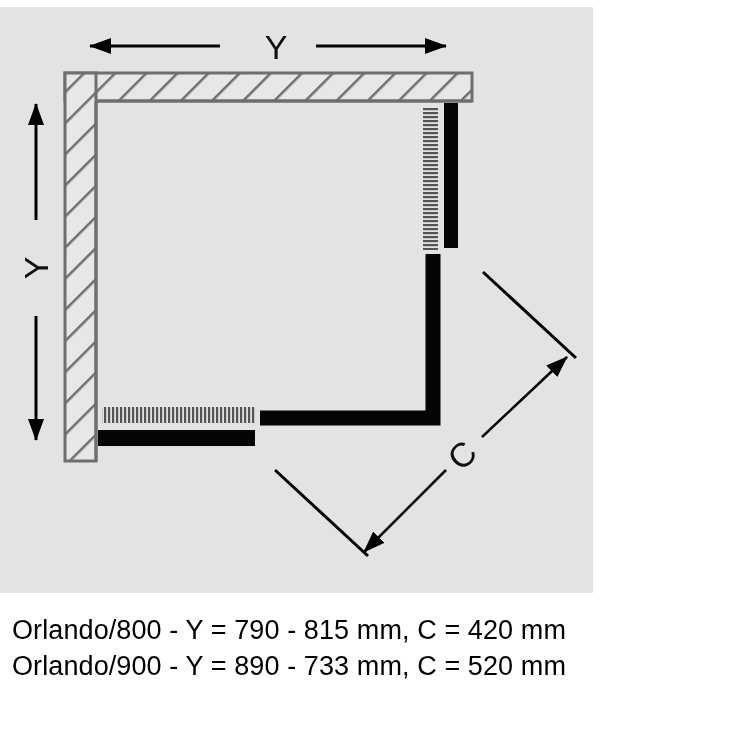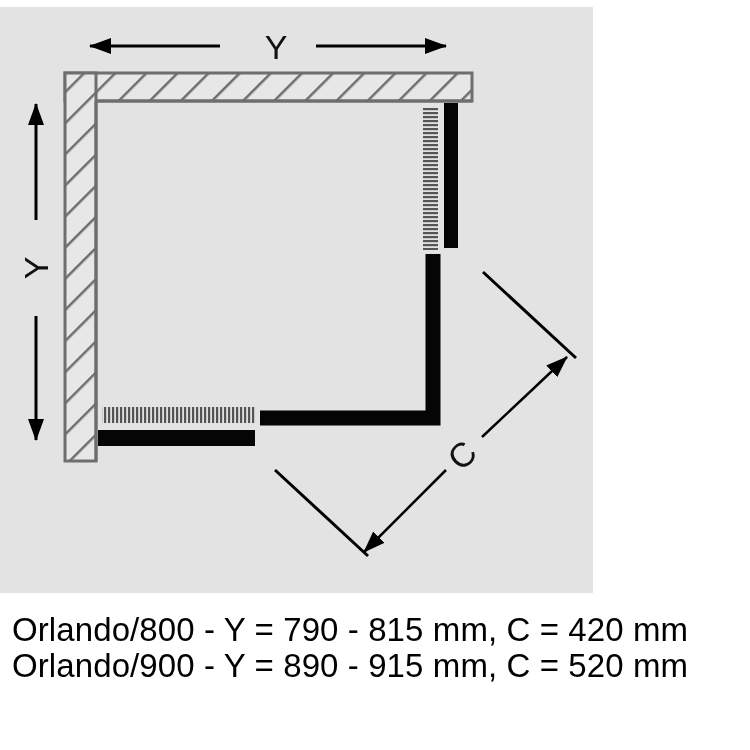--- a/index.html
+++ b/index.html
@@ -31,21 +31,21 @@
     .dim-label {
       font-family: "Liberation Sans", sans-serif;
       font-size: 34px;
       fill: #111111;
     }
     .spec-lines {
       position: absolute;
       left: 12px;
       top: 612px;
       font-family: "Liberation Sans", sans-serif;
-      font-size: 33px;
+      font-size: 27px;
       line-height: 36px;
       color: #000000;
       letter-spacing: 0.1px;
     }
     .spec-line {
       white-space: nowrap;
     }
   </style>
 </head>
 <body>
@@ -109,14 +109,14 @@
     <line x1="483" y1="272" x2="576" y2="358" stroke="#000" stroke-width="3"></line>
     <line x1="275" y1="470" x2="368" y2="556" stroke="#000" stroke-width="3"></line>
     <line x1="482" y1="437" x2="567" y2="357" stroke="#000" stroke-width="2.5" marker-end="url(#arrowHeadBig)"></line>
     <line x1="446" y1="470" x2="364" y2="552" stroke="#000" stroke-width="2.5" marker-end="url(#arrowHeadBig)"></line>
     <text class="dim-label" x="0" y="0" text-anchor="middle" transform="translate(462 455) rotate(-45) translate(0 12)">C</text>
   </g>
 </svg>
 
 <div class="spec-lines">
   <div class="spec-line">Orlando/800 - Y = 790 - 815 mm, C = 420 mm</div>
-  <div class="spec-line">Orlando/900 - Y = 890 - 915 mm, C = 520 mm</div>
+  <div class="spec-line">Orlando/900 - Y = 890 - 733 mm, C = 520 mm</div>
 </div>
 
 </body></html>

